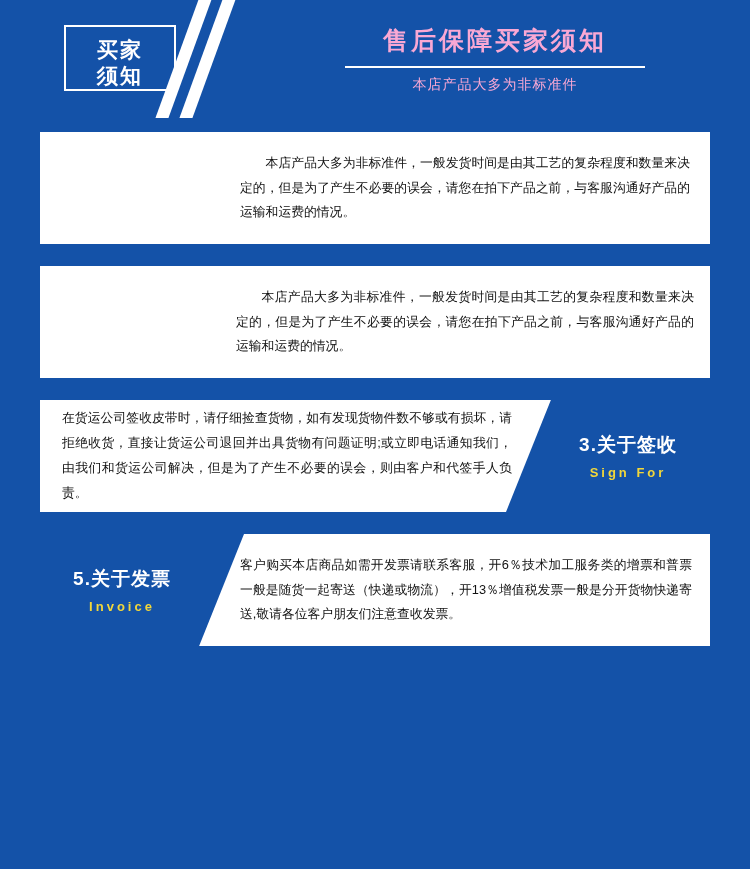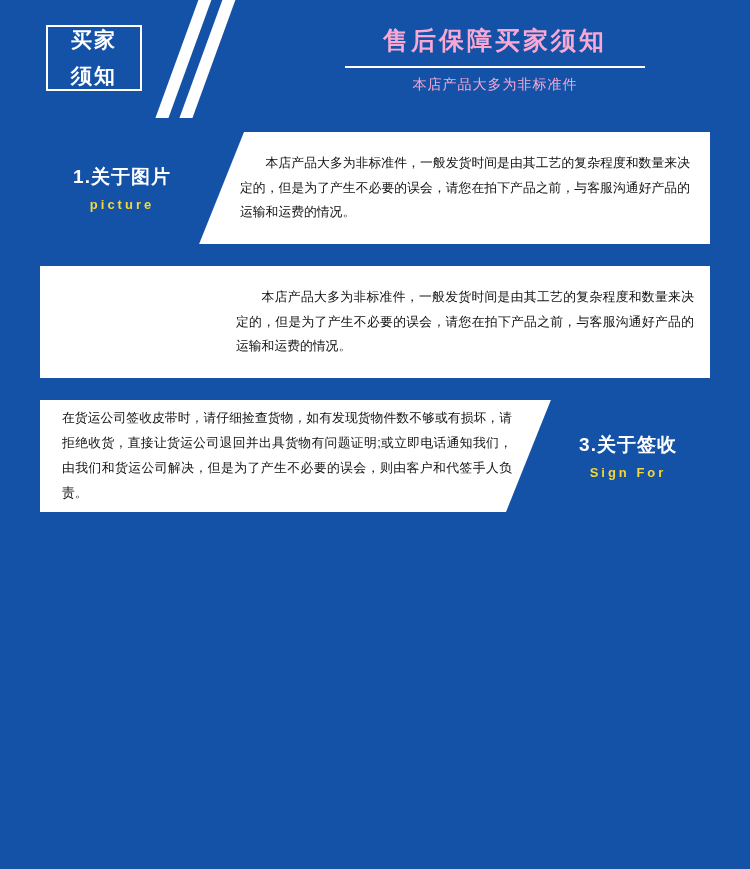--- a/index.html
+++ b/index.html
@@ -16,30 +16,30 @@
 
   
   .header {
     position: relative;
     height: 118px;
     background: #1452a8;
     overflow: hidden;
   }
   .header-badge {
     position: absolute;
-    left: 46px;
+    left: 64px;
     top: 25px;
-    width: 96px;
+    width: 112px;
     height: 66px;
     border: 2px solid #ffffff;
     box-sizing: border-box;
     display: flex;
     flex-direction: column;
     align-items: center;
-    justify-content: space-between;
+    justify-content: flex-end;
     color: #ffffff;
     font-size: 21px;
     font-weight: bold;
     letter-spacing: 2px;
     line-height: 1.25;
   }
   .slash {
     position: absolute;
     top: -14px;
     width: 13px;
@@ -176,24 +176,20 @@
   <div class="header-titles">
     <div class="header-main">售后保障买家须知</div>
     <div class="header-underline"></div>
     <div class="header-sub">本店产品大多为非标准件</div>
   </div>
 </div>
 
 <div class="sections">
 
   <div class="row left r1">
-    <div class="blue-block">
-      <div class="num-title">1.关于图片</div>
-      <div class="en-title">picture</div>
-    </div>
     <div class="text-area">
       <div class="body-text">本店产品大多为非标准件，一般发货时间是由其工艺的复杂程度和数量来决定的，但是为了产生不必要的误会，请您在拍下产品之前，与客服沟通好产品的运输和运费的情况。</div>
     </div>
   </div>
 
 
   <div class="row left r3">
     <div class="text-area">
       <div class="body-text">本店产品大多为非标准件，一般发货时间是由其工艺的复杂程度和数量来决定的，但是为了产生不必要的误会，请您在拍下产品之前，与客服沟通好产品的运输和运费的情况。</div>
     </div>
@@ -202,14 +198,23 @@
   <div class="row right r4">
     <div class="blue-block">
       <div class="num-title">3.关于签收</div>
       <div class="en-title">Sign For</div>
     </div>
     <div class="text-area">
       <div class="body-text noindent">在货运公司签收皮带时，请仔细捡查货物，如有发现货物件数不够或有损坏，请拒绝收货，直接让货运公司退回并出具货物有问题证明;或立即电话通知我们，由我们和货运公司解决，但是为了产生不必要的误会，则由客户和代签手人负责。</div>
     </div>
   </div>
 
+  <div class="row left r5">
+    <div class="blue-block">
+      <div class="num-title">5.关于发票</div>
+      <div class="en-title">Invoice</div>
+    </div>
+    <div class="text-area">
+      <div class="body-text noindent">客户购买本店商品如需开发票请联系客服，开6％技术加工服务类的增票和普票一般是随货一起寄送（快递或物流），开13％增值税发票一般是分开货物快递寄送,敬请各位客户朋友们注意查收发票。</div>
+    </div>
+  </div>
 
 </div>
 
 </body></html>

